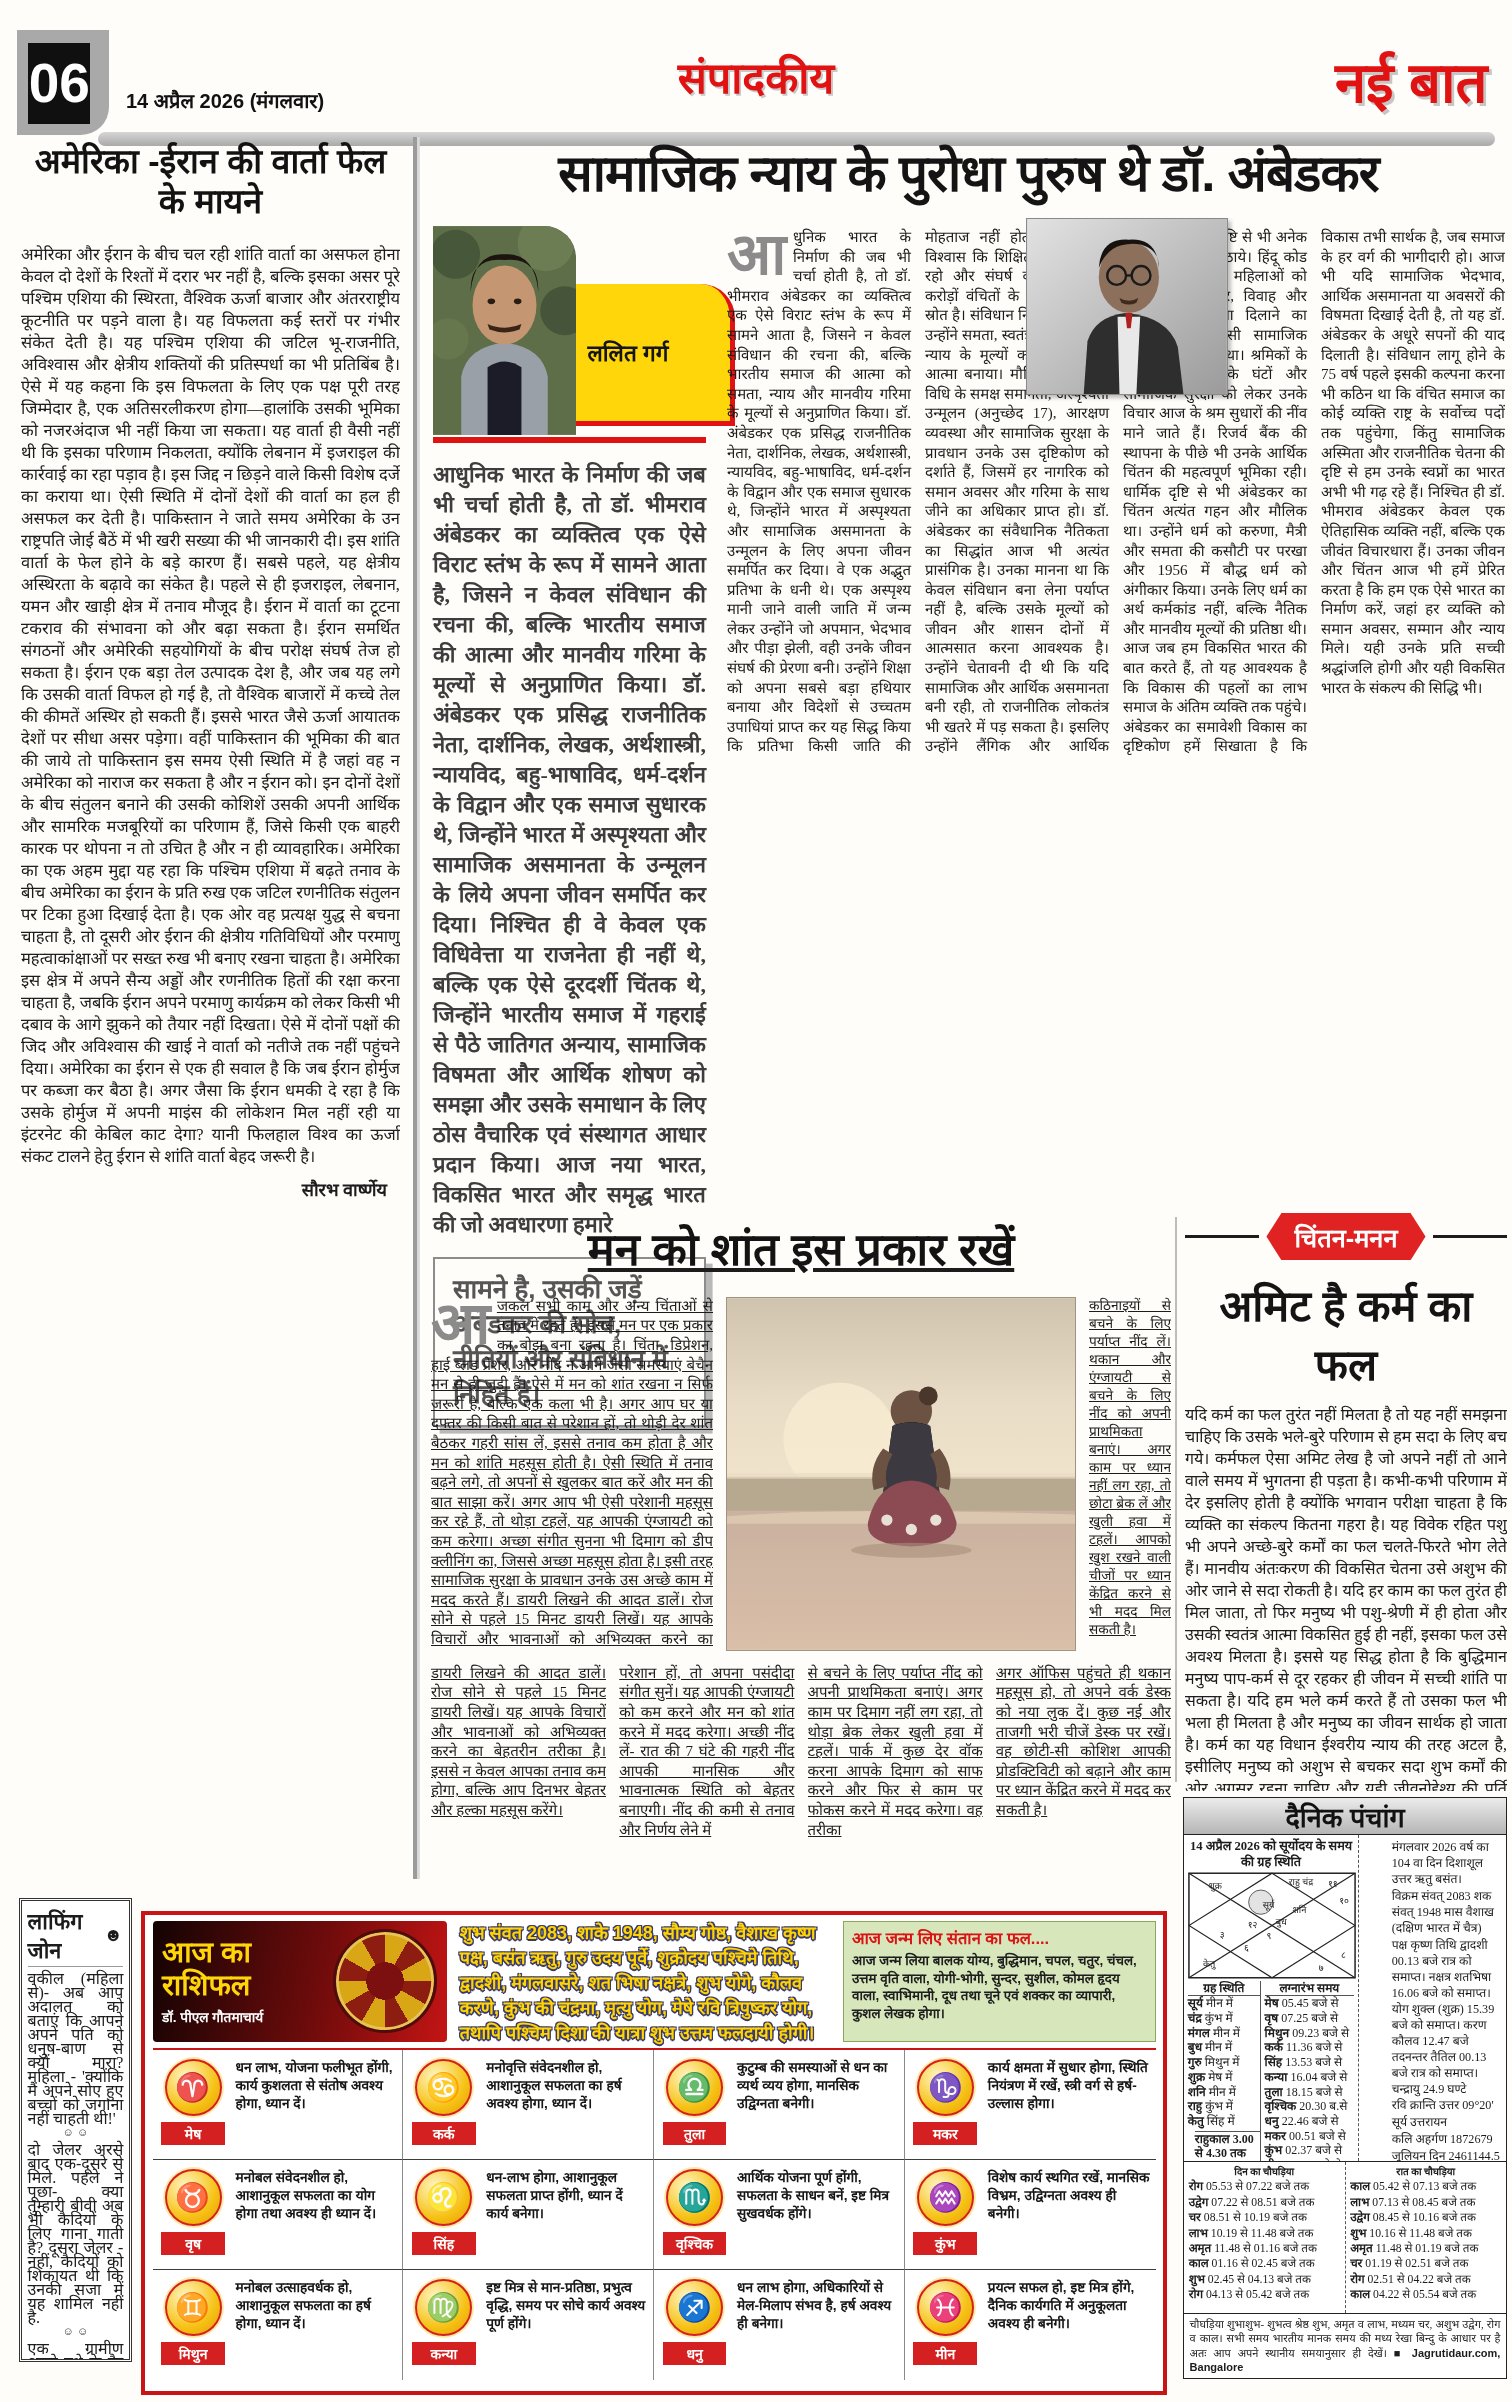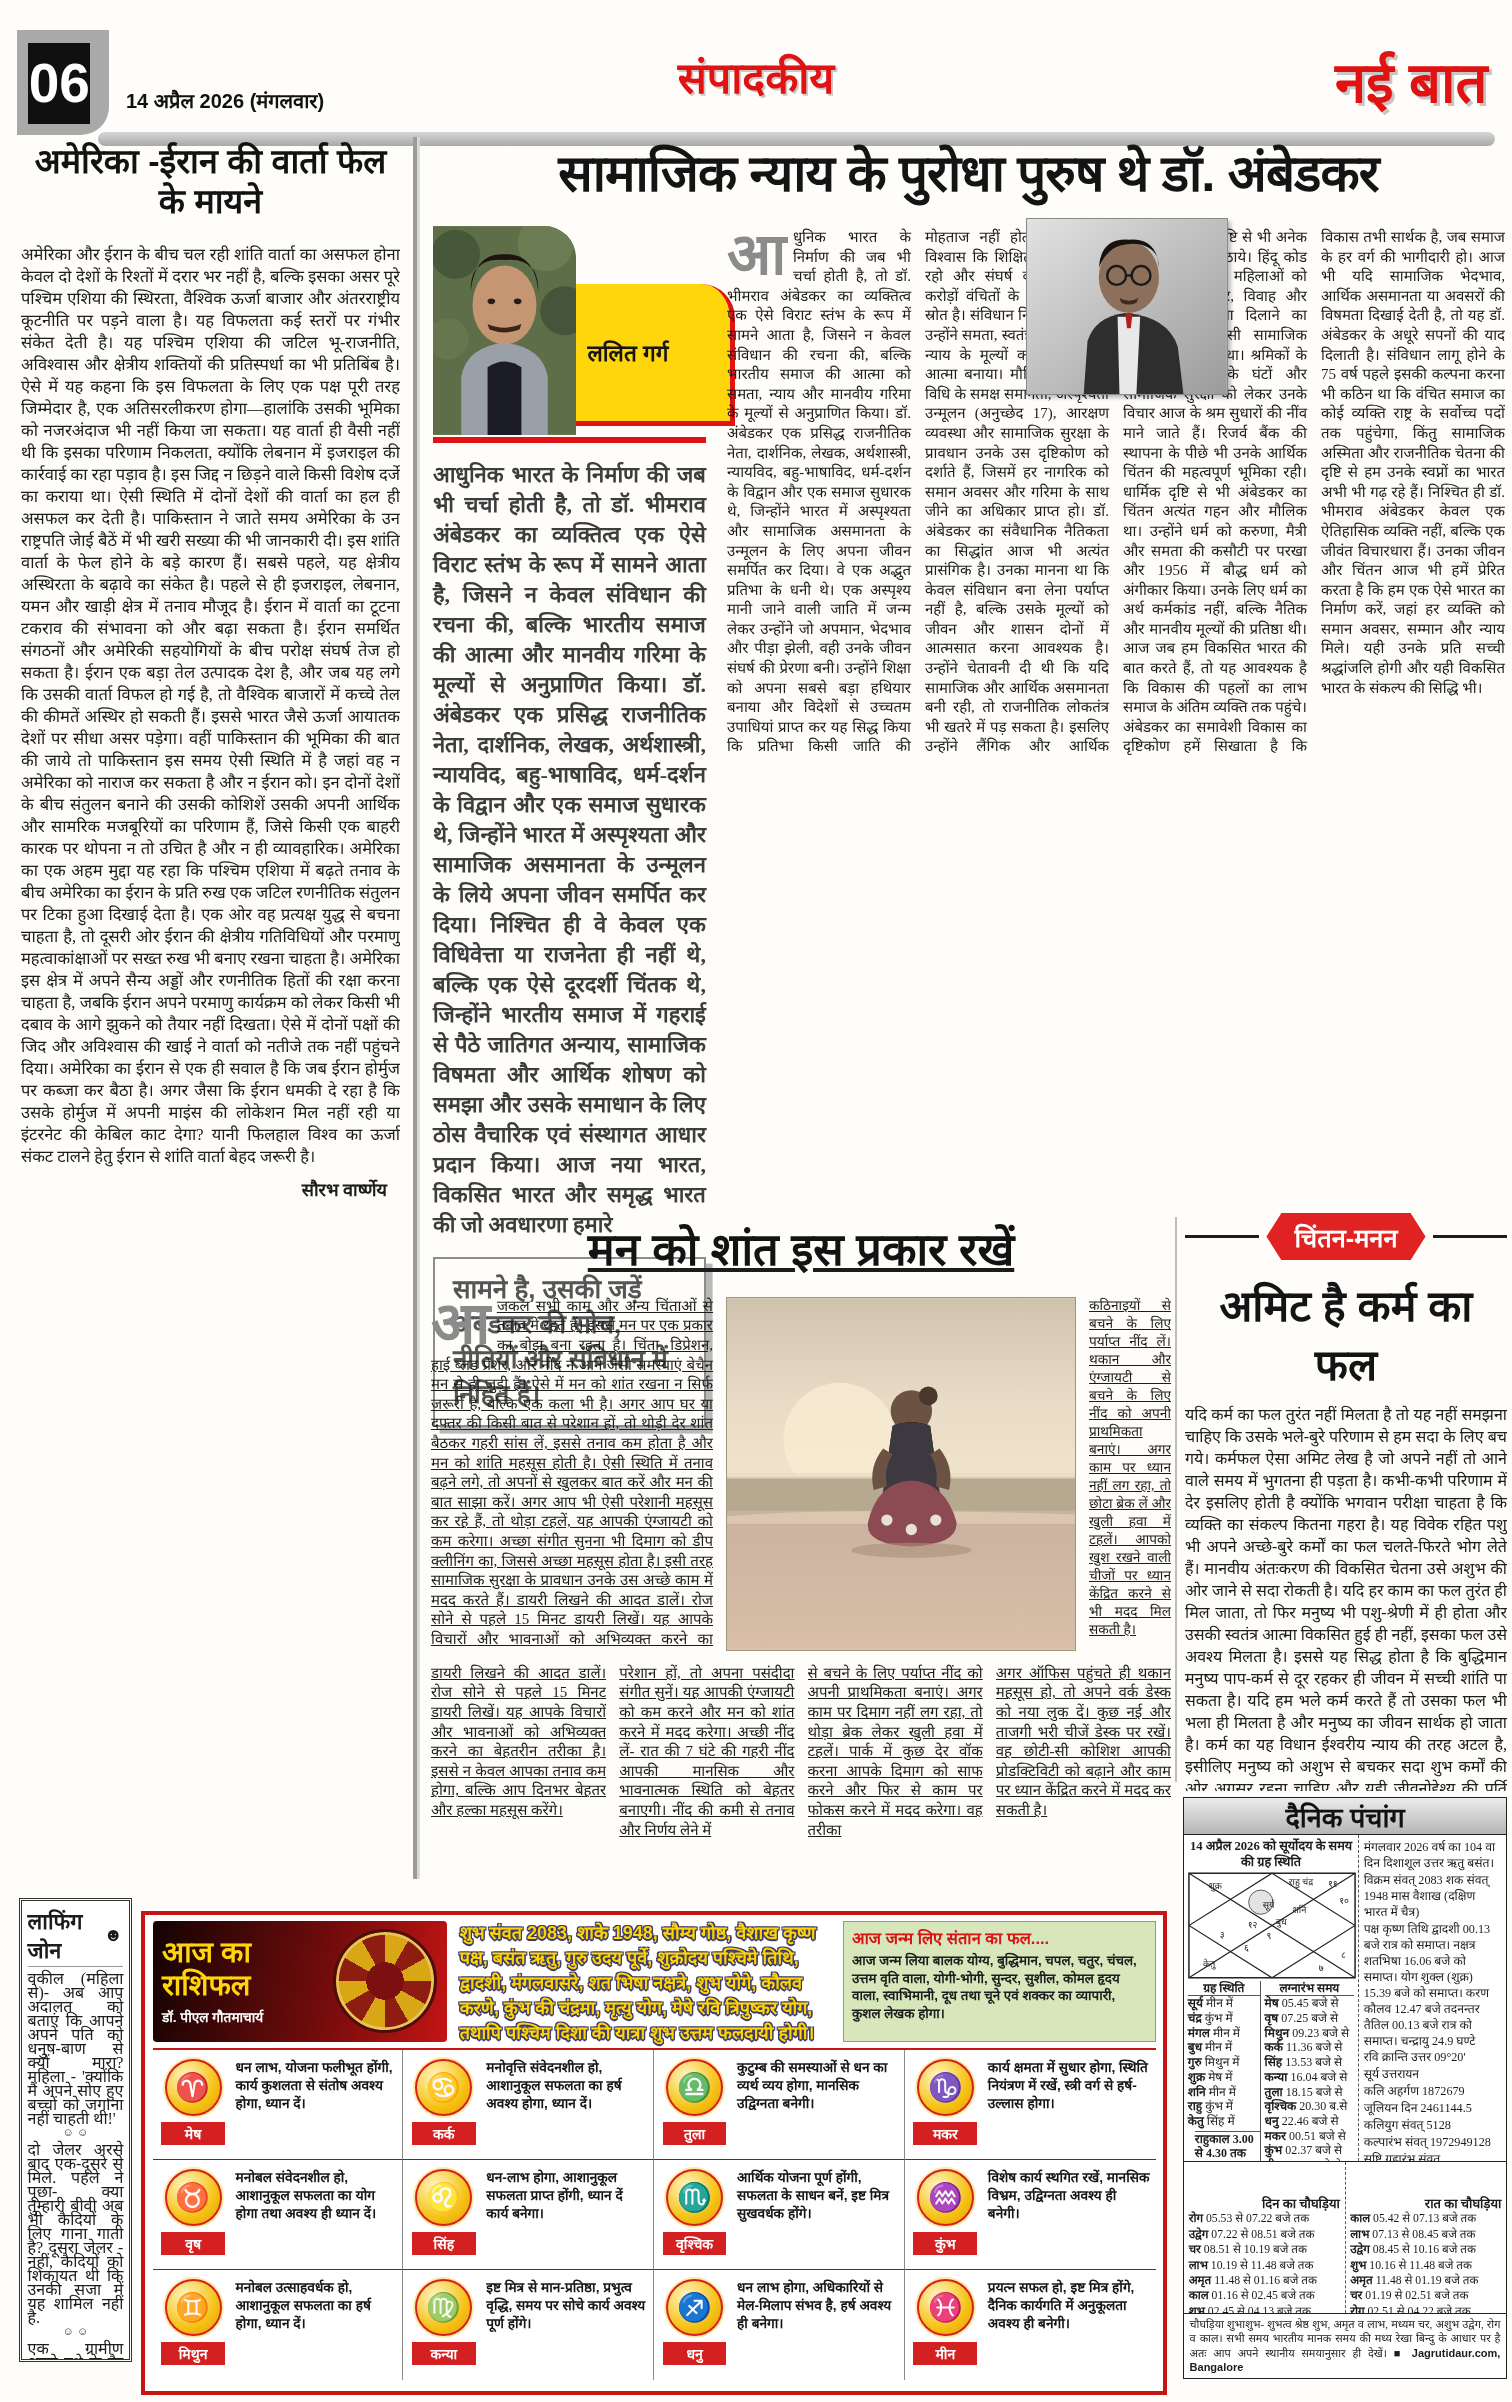--- a/index.html
+++ b/index.html
@@ -45,34 +45,34 @@
   
   .chintan{position:absolute;left:1185px;top:1213px;width:322px;height:578px;overflow:hidden;}
   .ribbon-row{display:flex;align-items:center;gap:7.5px;}
   .ribbon-line{flex:1;height:3.8px;background:#1d1d1d;}
   .ribbon{background:#e02222;color:#fff;font:bold 25.4px "Liberation Sans",sans-serif;padding:6.6px 28px;clip-path:polygon(15px 0,calc(100% - 15px) 0,100% 50%,calc(100% - 15px) 100%,15px 100%,0 50%);}
   .chintan-headline{text-align:center;font:bold 43px "Liberation Sans",sans-serif;margin:15px 0 11.3px;color:#141414;}
   .chintan-body{font-size:16px;line-height:22px;text-align:justify;height:426px;overflow:hidden;}
   
   .panchang{position:absolute;left:1183px;top:1797px;width:324px;height:582px;border:1.9px solid #222;background:#fff;box-sizing:border-box;}
   .pan-title{height:36px;background:linear-gradient(#ececec,#b5b5b5);border-bottom:1.9px solid #222;display:flex;align-items:center;justify-content:center;font:bold 27px "Liberation Sans",sans-serif;color:#111;}
-  .pan-top{display:flex;border-bottom:1.9px solid #222;height:326px;overflow:hidden;}
+  .pan-top{display:flex;border-bottom:1.9px solid #222;height:326px;overflow:hidden;gap:28px;}
   .pan-left{width:175px;padding:2.8px 3.8px;border-right:0.9px dashed #555;box-sizing:border-box;}
   .pan-chart-title{font:bold 12.7px/16px "Liberation Serif",serif;text-align:center;}
   .pan-tables{display:flex;font-size:12px;line-height:14.7px;margin-top:1.9px;}
   .pt-planets{width:72px;}
   .pt-lagna{flex:1;border-left:0.9px solid #555;padding-left:3.8px;}
   .pt-head{font-weight:bold;text-align:center;border-bottom:0.9px solid #555;}
   .rahukaal{border-top:0.9px solid #555;font-weight:bold;font-size:12px;margin-top:1.9px;margin-left:7px;}
   .pan-right{flex:1;padding:3.8px 4.7px;font-size:12.2px;line-height:16px;overflow:hidden;}
   .pan-detail{margin-bottom:0.9px;}
   .pan-chau{display:flex;border-bottom:1.9px solid #222;height:151px;overflow:hidden;}
   .chau{flex:1;padding:1.9px 4.7px;font-size:11.7px;line-height:15.4px;box-sizing:border-box;}
   .chau:first-child{border-right:0.9px dashed #555;}
-  .chau-title{font-weight:bold;text-align:right;font-size:13px;margin-top:32px;}
+  .chau-title{font-weight:bold;text-align:center;font-size:10px;}
   .pan-foot{padding:2.8px 5.6px;font-size:11px;line-height:14.5px;text-align:justify;}
   .pan-brand{font-weight:bold;font-family:"Liberation Sans",sans-serif;}
   .klabel{font:10px "Liberation Serif",serif;fill:#222;}
   
   .laugh{position:absolute;left:21px;top:1900px;width:109px;height:460px;border:1.9px solid #333;outline:0.9px solid #333;outline-offset:1.9px;padding:4.7px 5.6px;overflow:hidden;box-sizing:border-box;background:#fff;}
   .laugh-title{font:bold 21.7px "Liberation Sans",sans-serif;display:flex;gap:4.7px;align-items:center;border-bottom:0.9px solid #999;padding-bottom:2.8px;}
   .laugh-face{font-size:19px;}
   .joke{font-size:16px;line-height:14px;text-align:justify;margin-top:4.7px;}
   .joke-sep{text-align:center;font-size:11.3px;color:#333;}
   

